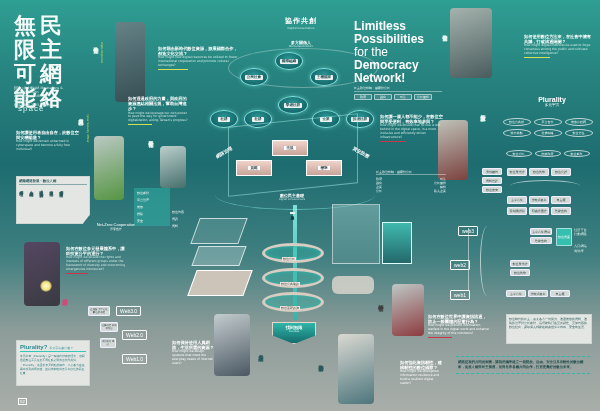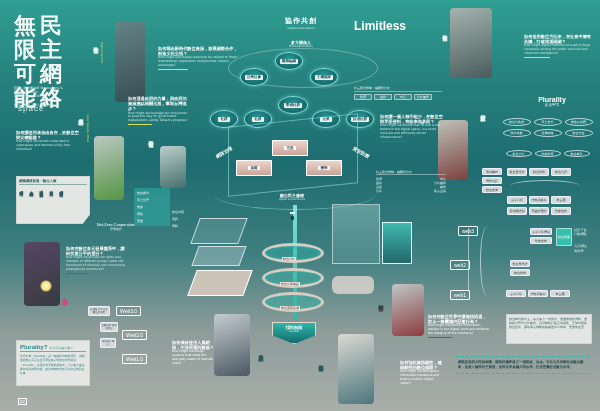--- a/index.html
+++ b/index.html
@@ -146,20 +146,24 @@
 <div class="abs" style="left:195px;top:218px;width:48px;height:26px;border:0.6px solid rgba(255,255,255,.7);background:rgba(255,255,255,.12);transform:skewX(-20deg);"></div>
 <div class="abs" style="left:195px;top:246px;width:48px;height:20px;border:0.6px solid rgba(255,255,255,.7);background:rgba(255,255,255,.25);transform:skewX(-20deg);"></div>
 <div class="abs" style="left:192px;top:270px;width:56px;height:26px;background:#ccc4b8;border:0.6px solid #fff;transform:skewX(-20deg);"></div>
 
 <div class="abs" style="left:332px;top:204px;width:48px;height:60px;background:linear-gradient(180deg,rgba(200,230,225,.35),rgba(120,160,160,.25));border:0.5px solid rgba(255,255,255,.5);"></div>
 <div class="abs" style="left:382px;top:222px;width:30px;height:42px;background:linear-gradient(180deg,#3fb9ae,#24686b);border:0.5px solid #dff;"></div>
 <div class="abs" style="left:332px;top:276px;width:42px;height:18px;background:#d9d4cc;border-radius:6px;opacity:.85;"></div>
 
 <div class="abs en-title" style="left:354px;top:20px;width:90px;">
   <div>Limitless</div>
+  <div>Possibilities</div>
+  <div style="font-weight:normal;">for the</div>
+  <div>Democracy</div>
+  <div>Network!</div>
 </div>
 
 <div class="abs" style="left:354px;top:86px;width:88px;height:24px;">
   <div style="font-size:3px;color:#fff;border-bottom:0.5px solid rgba(255,255,255,.4);padding-bottom:1px;">民主政治體制・國家與公民</div>
   <div style="display:flex;gap:2px;margin-top:2px;">
     <span class="box" style="width:18px;height:6px;">政府</span>
     <span class="box" style="width:18px;height:6px;">議會</span>
     <span class="box" style="width:18px;height:6px;">司法</span>
     <span class="box" style="width:18px;height:6px;">公民團體</span>
   </div>

